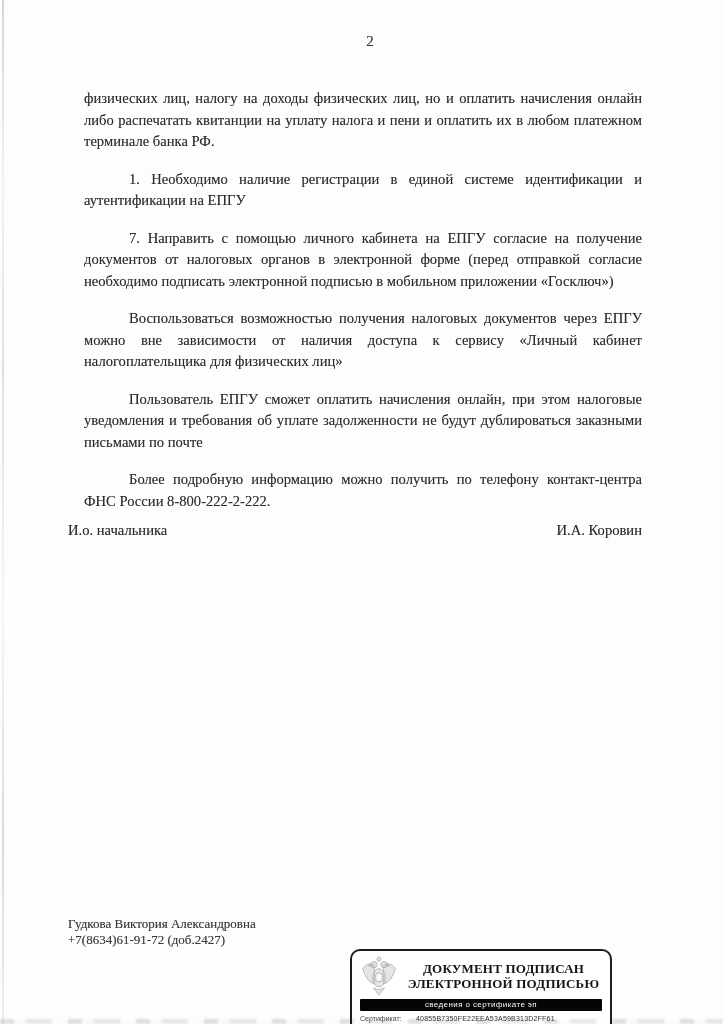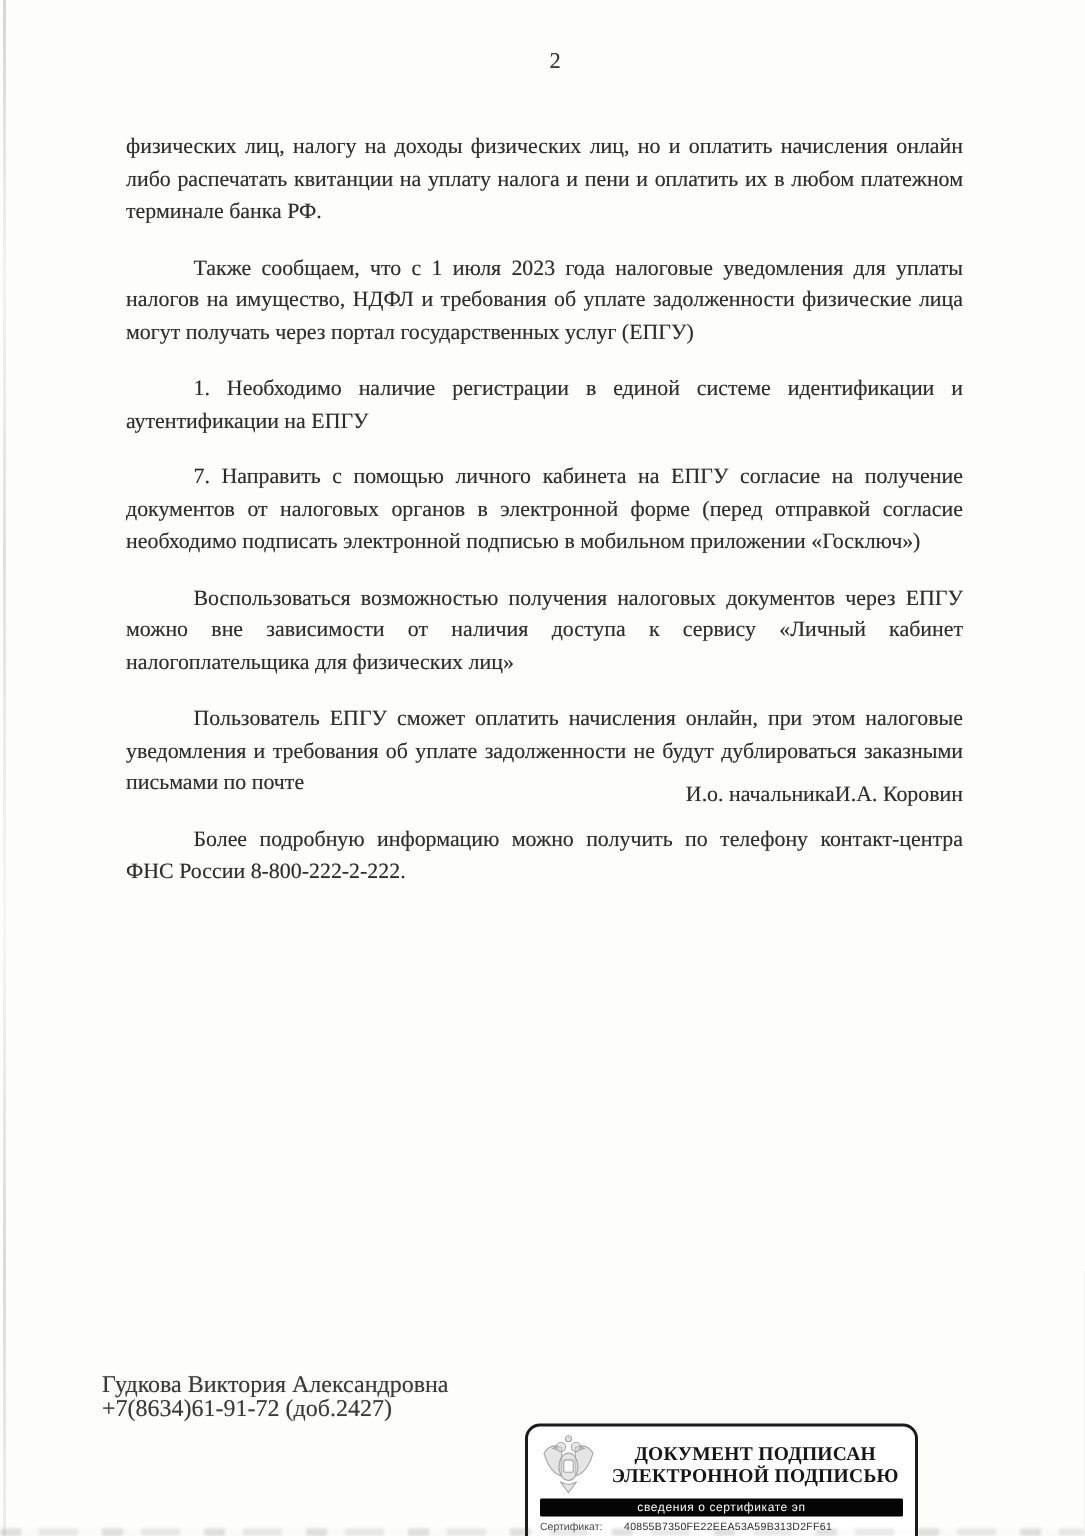--- a/index.html
+++ b/index.html
@@ -19,27 +19,27 @@
   }
   .body-text{
     position:absolute;top:72px;left:68px;width:590px;
     font-size:14.6px;line-height:21.5px;
     text-align:justify;
   }
   .body-text p{margin:16px;text-indent:45px;}
   .body-text p.no-indent{text-indent:0;}
   .sign-row{
     position:absolute;top:522px;left:68px;width:590px;
-    display:flex;justify-content:flex-end;
+    display:flex;justify-content:space-between;
     font-size:14.6px;
   }
   .sign-row .sig-name{padding-right:16px;}
   .contact{
     position:absolute;top:916px;left:68px;
-    font-size:16px;line-height:16px;color:#3a3a3a;
+    font-size:13px;line-height:16px;color:#3a3a3a;
   }
   
   .stamp{
     position:absolute;left:350px;top:949px;width:262px;height:97px;
     border:2.5px solid #1c1c1c;border-radius:10px;
     background:#fff;box-sizing:border-box;
     padding:4px 7px 3px 7px;
     text-shadow:none;
   }
   .stamp-top{display:flex;align-items:center;gap:5px;height:42px;}
@@ -78,21 +78,20 @@
 </style>
 </head>
 <body>
 
 <div class="page">
 
   <div class="page-number">2</div>
 
   <div class="body-text">
     <p class="no-indent">физических лиц,  налогу на доходы физических лиц, но и оплатить начисления онлайн либо распечатать квитанции на уплату налога и пени и оплатить их в любом платежном терминале банка РФ.</p>
-    <p>Также сообщаем, что с 1 июля 2023 года налоговые уведомления для уплаты налогов на имущество, НДФЛ и требования об уплате задолженности физические лица могут получать через портал государственных услуг (ЕПГУ)</p>
     <p>1. Необходимо наличие регистрации в единой системе идентификации и аутентификации на ЕПГУ</p>
     <p>7. Направить с помощью личного кабинета на ЕПГУ согласие на получение документов от налоговых органов в электронной форме (перед отправкой согласие необходимо подписать электронной подписью в мобильном приложении «Госключ»)</p>
     <p>Воспользоваться возможностью получения налоговых документов через ЕПГУ можно вне зависимости от наличия доступа к сервису «Личный кабинет налогоплательщика для физических лиц»</p>
     <p>Пользователь ЕПГУ сможет оплатить начисления онлайн, при этом налоговые уведомления и требования об уплате задолженности не будут дублироваться заказными письмами по почте</p>
     <p>Более подробную информацию можно получить по телефону контакт-центра ФНС России 8-800-222-2-222.</p>
   </div>
 
   <div class="sign-row">
     <span>И.о. начальника</span>
     <span class="sig-name">И.А. Коровин</span>

